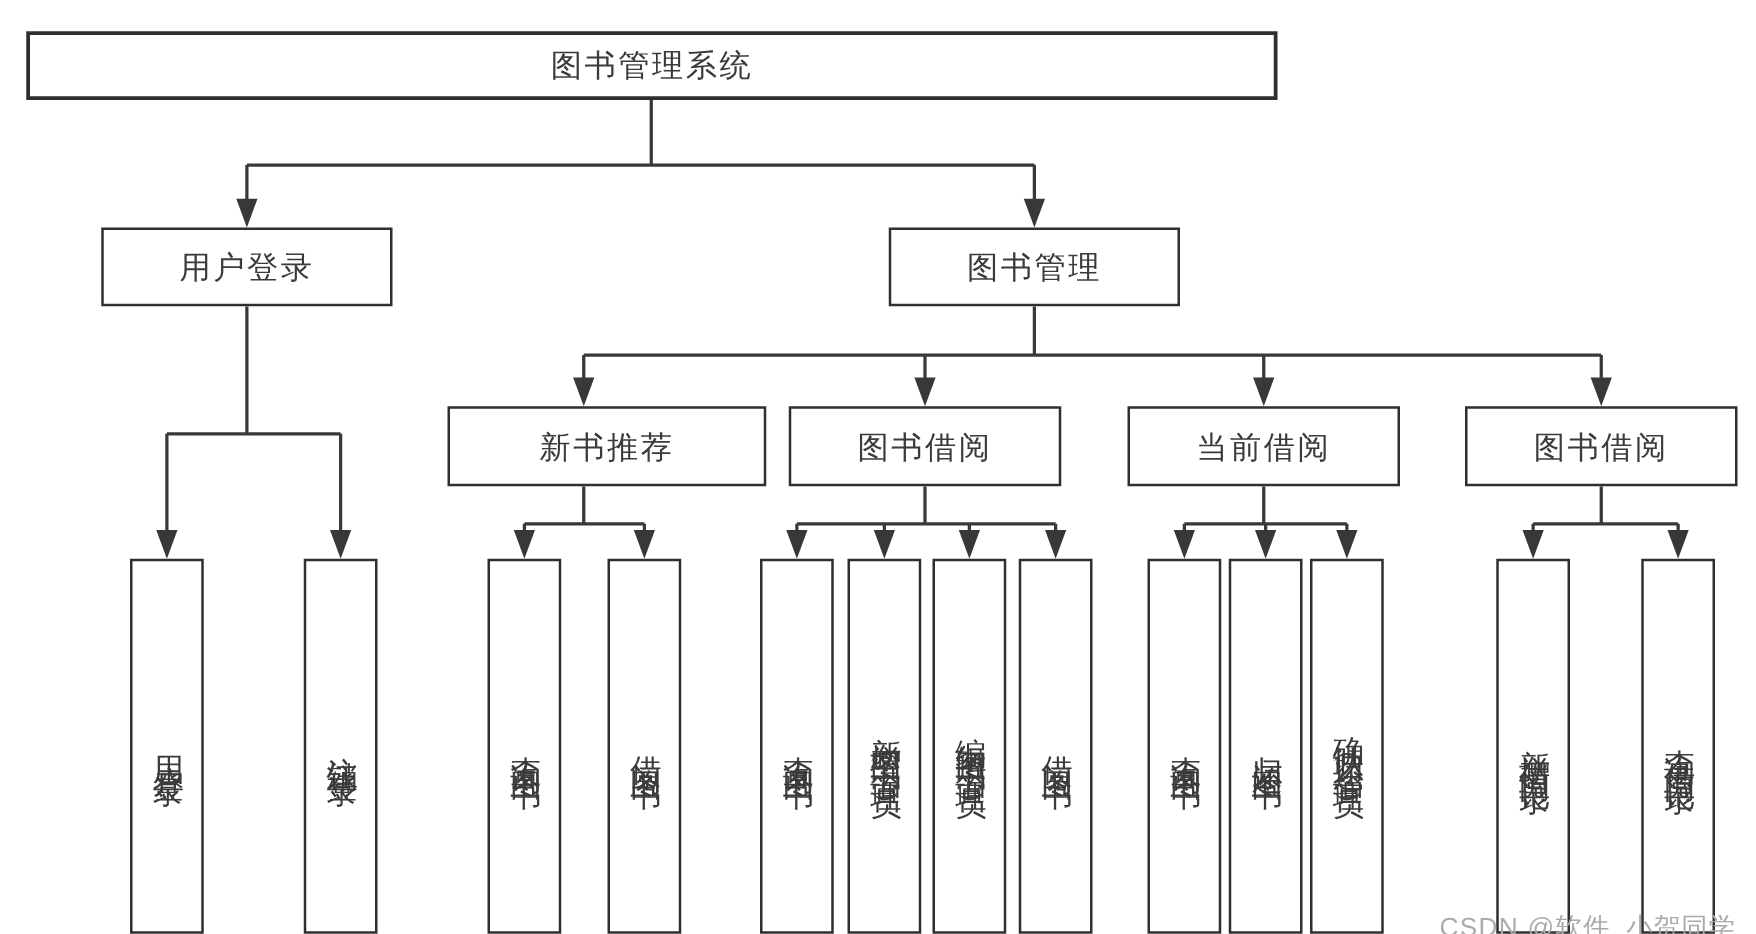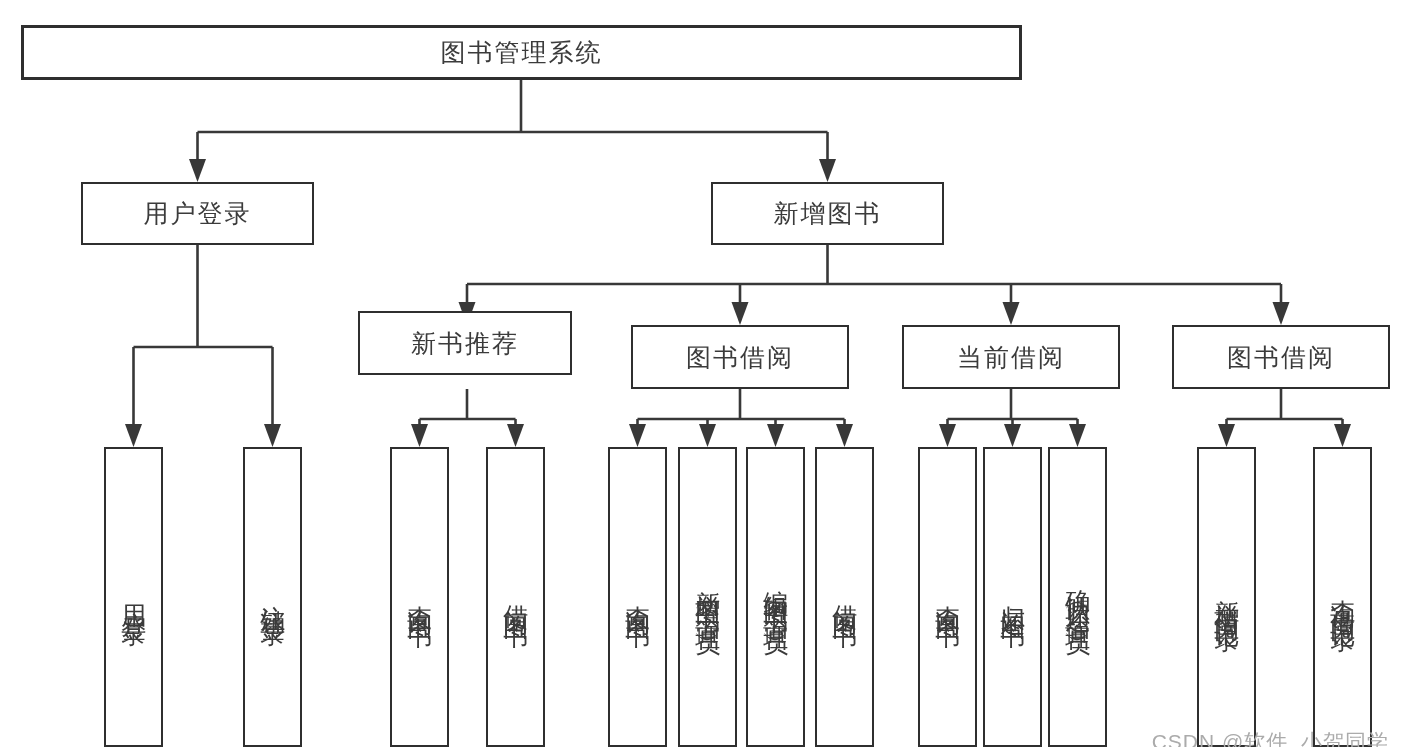--- a/index.html
+++ b/index.html
@@ -153,23 +153,23 @@
       </g>
       <g>
         <line x1="1342.5" y1="407" x2="1342.5" y2="414" stroke="#383838" stroke-width="2.6"></line>
         <polygon points="1334,412 1351,412 1342.5,435" fill="#383838"></polygon>
       </g>
     </svg>
 
   <div class="node h-node root-node">图书管理系统</div>
 
   <div class="node h-node" style="left:81px; top:170px; width:233px; height:63px;">用户登录</div>
-  <div class="node h-node" style="left:711px; top:170px; width:233px; height:63px;">新增图书</div>
+  <div class="node h-node" style="left:711px; top:170px; width:233px; height:63px;">图书管理</div>
 
-  <div class="node h-node" style="left:358px; top:299px; width:214px; height:64px;">新书推荐</div>
+  <div class="node h-node" style="left:358px; top:313px; width:255px; height:64px;">新书推荐</div>
   <div class="node h-node" style="left:902px; top:313px; width:218px; height:64px;">当前借阅</div>
   <div class="node h-node" style="left:631px; top:313px; width:218px; height:64px;">图书借阅</div>
   <div class="node h-node" style="left:1172px; top:313px; width:218px; height:64px;">图书借阅</div>
 
   <div class="node leaf" style="left:104px;">用户登录</div>
   <div class="node leaf" style="left:243px;">注销登录</div>
 
   <div class="node leaf" style="left:390px;">查询图书</div>
   <div class="node leaf" style="left:486px;">借阅图书</div>
 

